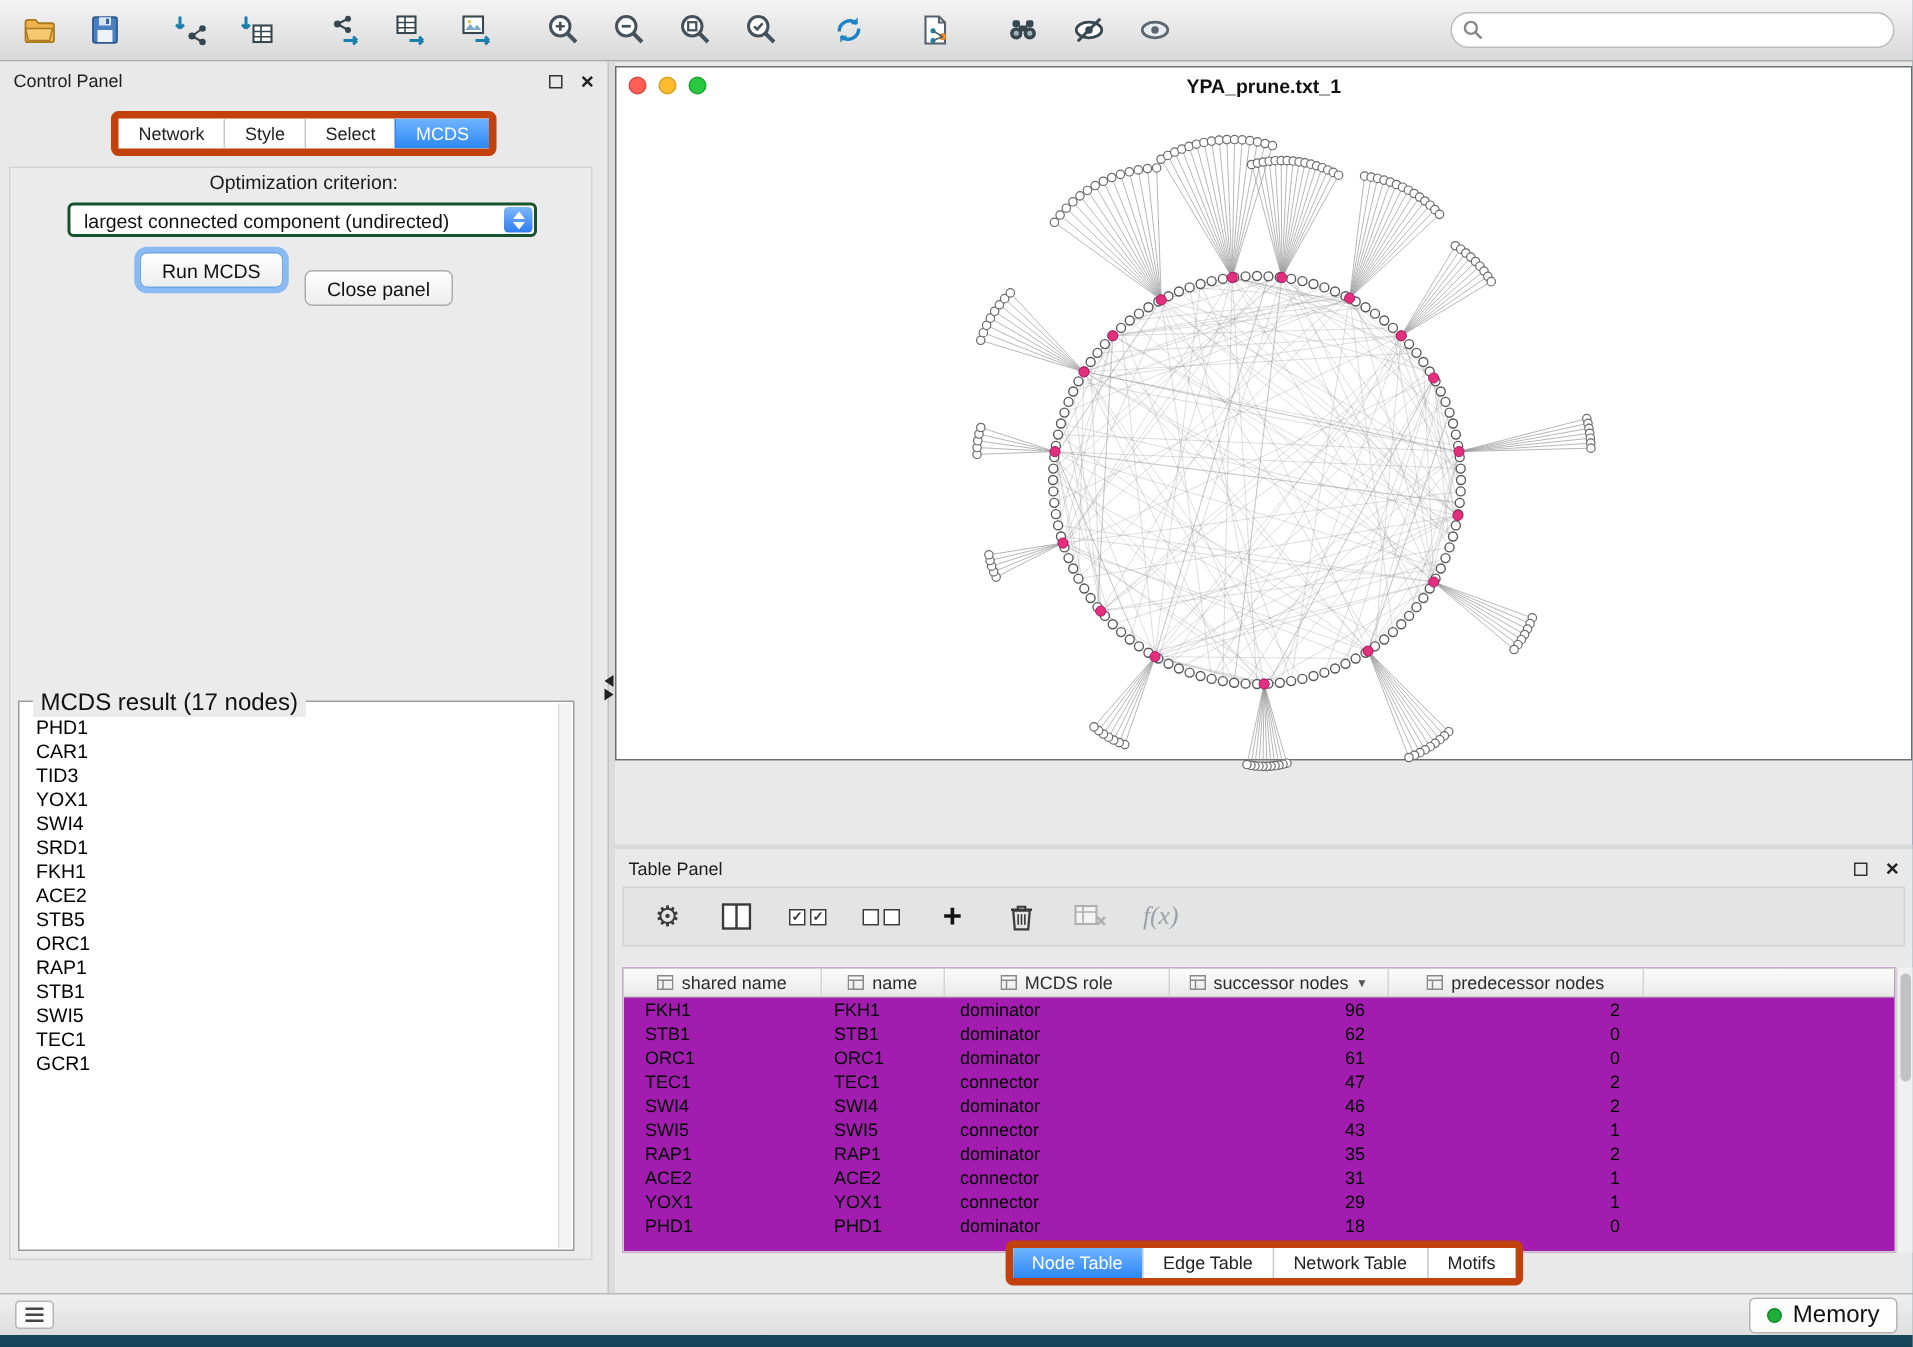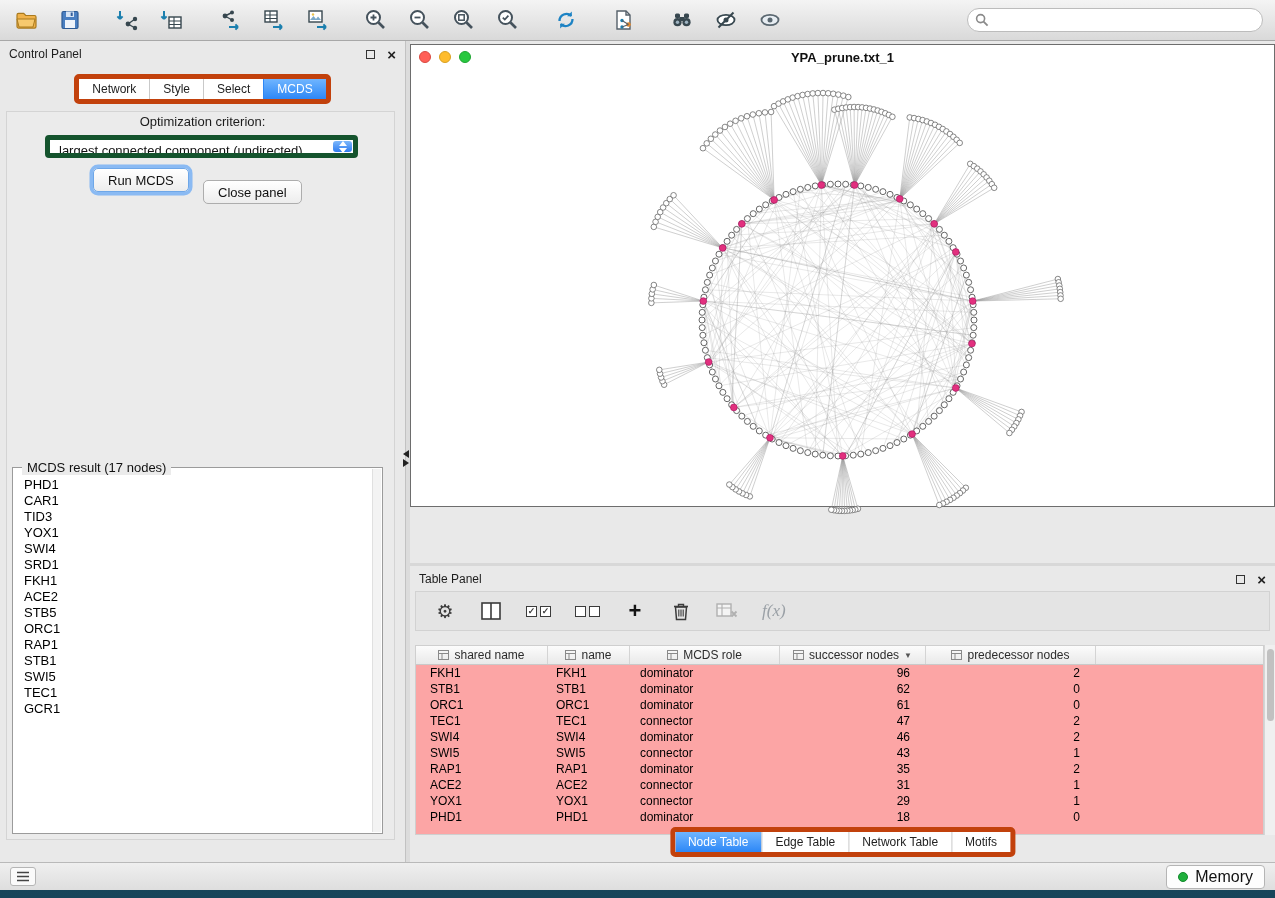--- a/index.html
+++ b/index.html
@@ -37,42 +37,42 @@
   .seg .tab:first-child { border-left:none; }
   .seg .tab.active { background:linear-gradient(#6fb5ff,#2d87f6); color:#fff; border-left-color:#2d87f6; }
   .tabs-wrap { position:absolute; top:33px; left:0; right:0; text-align:center; }
 
   .tab-pane { position:absolute; left:6px; right:10px; top:70px; bottom:22px;
     background:#ebebeb; border:1px solid #d4d4d4; }
 
   .crit-label { position:absolute; top:73px; left:0; right:0; text-align:center;
     font-size:13px; color:#1b1b1b; }
   .combo { position:absolute; top:94px; left:45px; width:313px; height:23px;
-    background:#fff; border:5px solid #14532d; border-radius:4px;
+    background:#fff; border:2px solid #14532d; border-radius:4px;
     font-size:13px; color:#111; line-height:21px; padding:0 26px 0 9px;
     white-space:nowrap; overflow:hidden; }
   .combo .stepper { position:absolute; right:1px; top:1px; bottom:1px; width:19px;
     border-radius:3px; background:linear-gradient(#7db8fb,#2f7cf0);
     display:flex; flex-direction:column; align-items:center; justify-content:center; gap:2px; }
   .arr-up { width:0; height:0; border-left:4px solid transparent; border-right:4px solid transparent;
     border-bottom:5px solid #fff; }
   .arr-dn { width:0; height:0; border-left:4px solid transparent; border-right:4px solid transparent;
     border-top:5px solid #fff; }
 
   .mac-btn { position:absolute; height:24px; background:linear-gradient(#ffffff,#ededed);
     border:1px solid #adadad; border-radius:5px; font-size:13px; color:#111;
     padding:0 14px; cursor:default; font-family:"Liberation Sans",sans-serif; }
   #run-btn { top:127px; left:93px; border-color:#6ea7e8;
     box-shadow:0 0 0 3.5px rgba(106,170,245,.75); }
   #closepanel-btn { top:127px; left:203px;margin-top:12px; }
 
   .result-group { position:absolute; left:12px; right:22px; top:426px; bottom:28px;
     border:1px solid #9b9b9b; background:#fff; }
   .result-legend { position:absolute; top:-8px; left:9px; background:#ebebeb;
-    padding:0 5px; font-size:13px; color:#111; }
+    padding:0 5px; font-size:16px; color:#111; }
   .result-list { position:absolute; inset:1px; overflow:hidden; padding:8px 0 0 10px; }
   .result-item { font-size:13px; line-height:16px; color:#000; }
   .result-scroll { position:absolute; top:1px; bottom:1px; right:1px; width:9px;
     background:#f3f3f3; border-left:1px solid #e0e0e0; }
 
   
   #v-splitter { position:absolute; left:406px; top:41px; width:4px; bottom:28px; background:#dcdcdc; }
   .split-arrows { position:absolute; left:-3px; top:408px; width:9px; height:20px; }
   .tri-l { width:0;height:0;border-top:4px solid transparent;border-bottom:4px solid transparent;
     border-right:6px solid #222; margin:1px 0; }
@@ -101,21 +101,21 @@
     display:flex; align-items:center; gap:24px; padding-left:18px; }
   .tpi { display:flex; align-items:center; justify-content:center; height:26px; min-width:22px; cursor:default; }
   .gear-glyph { font-size:19px; color:#3c3c3c; font-family:"DejaVu Sans",sans-serif; }
   .chk-pair { display:flex; gap:3px; }
   .chk { width:11px; height:11px; border:1.5px solid #3b3b3b; font-size:9px; line-height:9px;
     text-align:center; color:#3b3b3b; font-weight:bold; background:#fff; }
   .plus-glyph { font-size:22px; font-weight:bold; color:#141414; line-height:20px; }
   .fx { font-family:"Liberation Serif",serif; font-style:italic; font-size:17px; color:#9aa0a6; }
 
   .table-box { position:absolute; left:5px; right:11px; top:79px; height:190px;
-    background:#fca5a5; border:1px solid #cfcfcf; overflow:hidden; }
+    background:#a21caf; border:1px solid #cfcfcf; overflow:hidden; }
   .thead { display:flex; height:19px; background:linear-gradient(#fcfcfc,#e9e9e9);
     border-bottom:1px solid #c9c9c9; }
   .th { display:flex; align-items:center; justify-content:center; gap:5px;
     font-size:12px; color:#2c2c2c; border-right:1px solid #d4d4d4; }
   .sort-arrow { font-size:8px; color:#555; }
   .c0 { width:132px; } .c1 { width:82px; } .c2 { width:150px; } .c3 { width:146px; } .c4 { width:170px; }
   .tr { display:flex; height:16px; }
   .td { font-size:12px; color:#000; line-height:16px; white-space:nowrap; overflow:hidden; }
   .td.c0 { padding-left:14px; } .td.c1 { padding-left:8px; } .td.c2 { padding-left:10px; }
   .td.c3, .td.c4 { text-align:right; padding-right:16px; }

